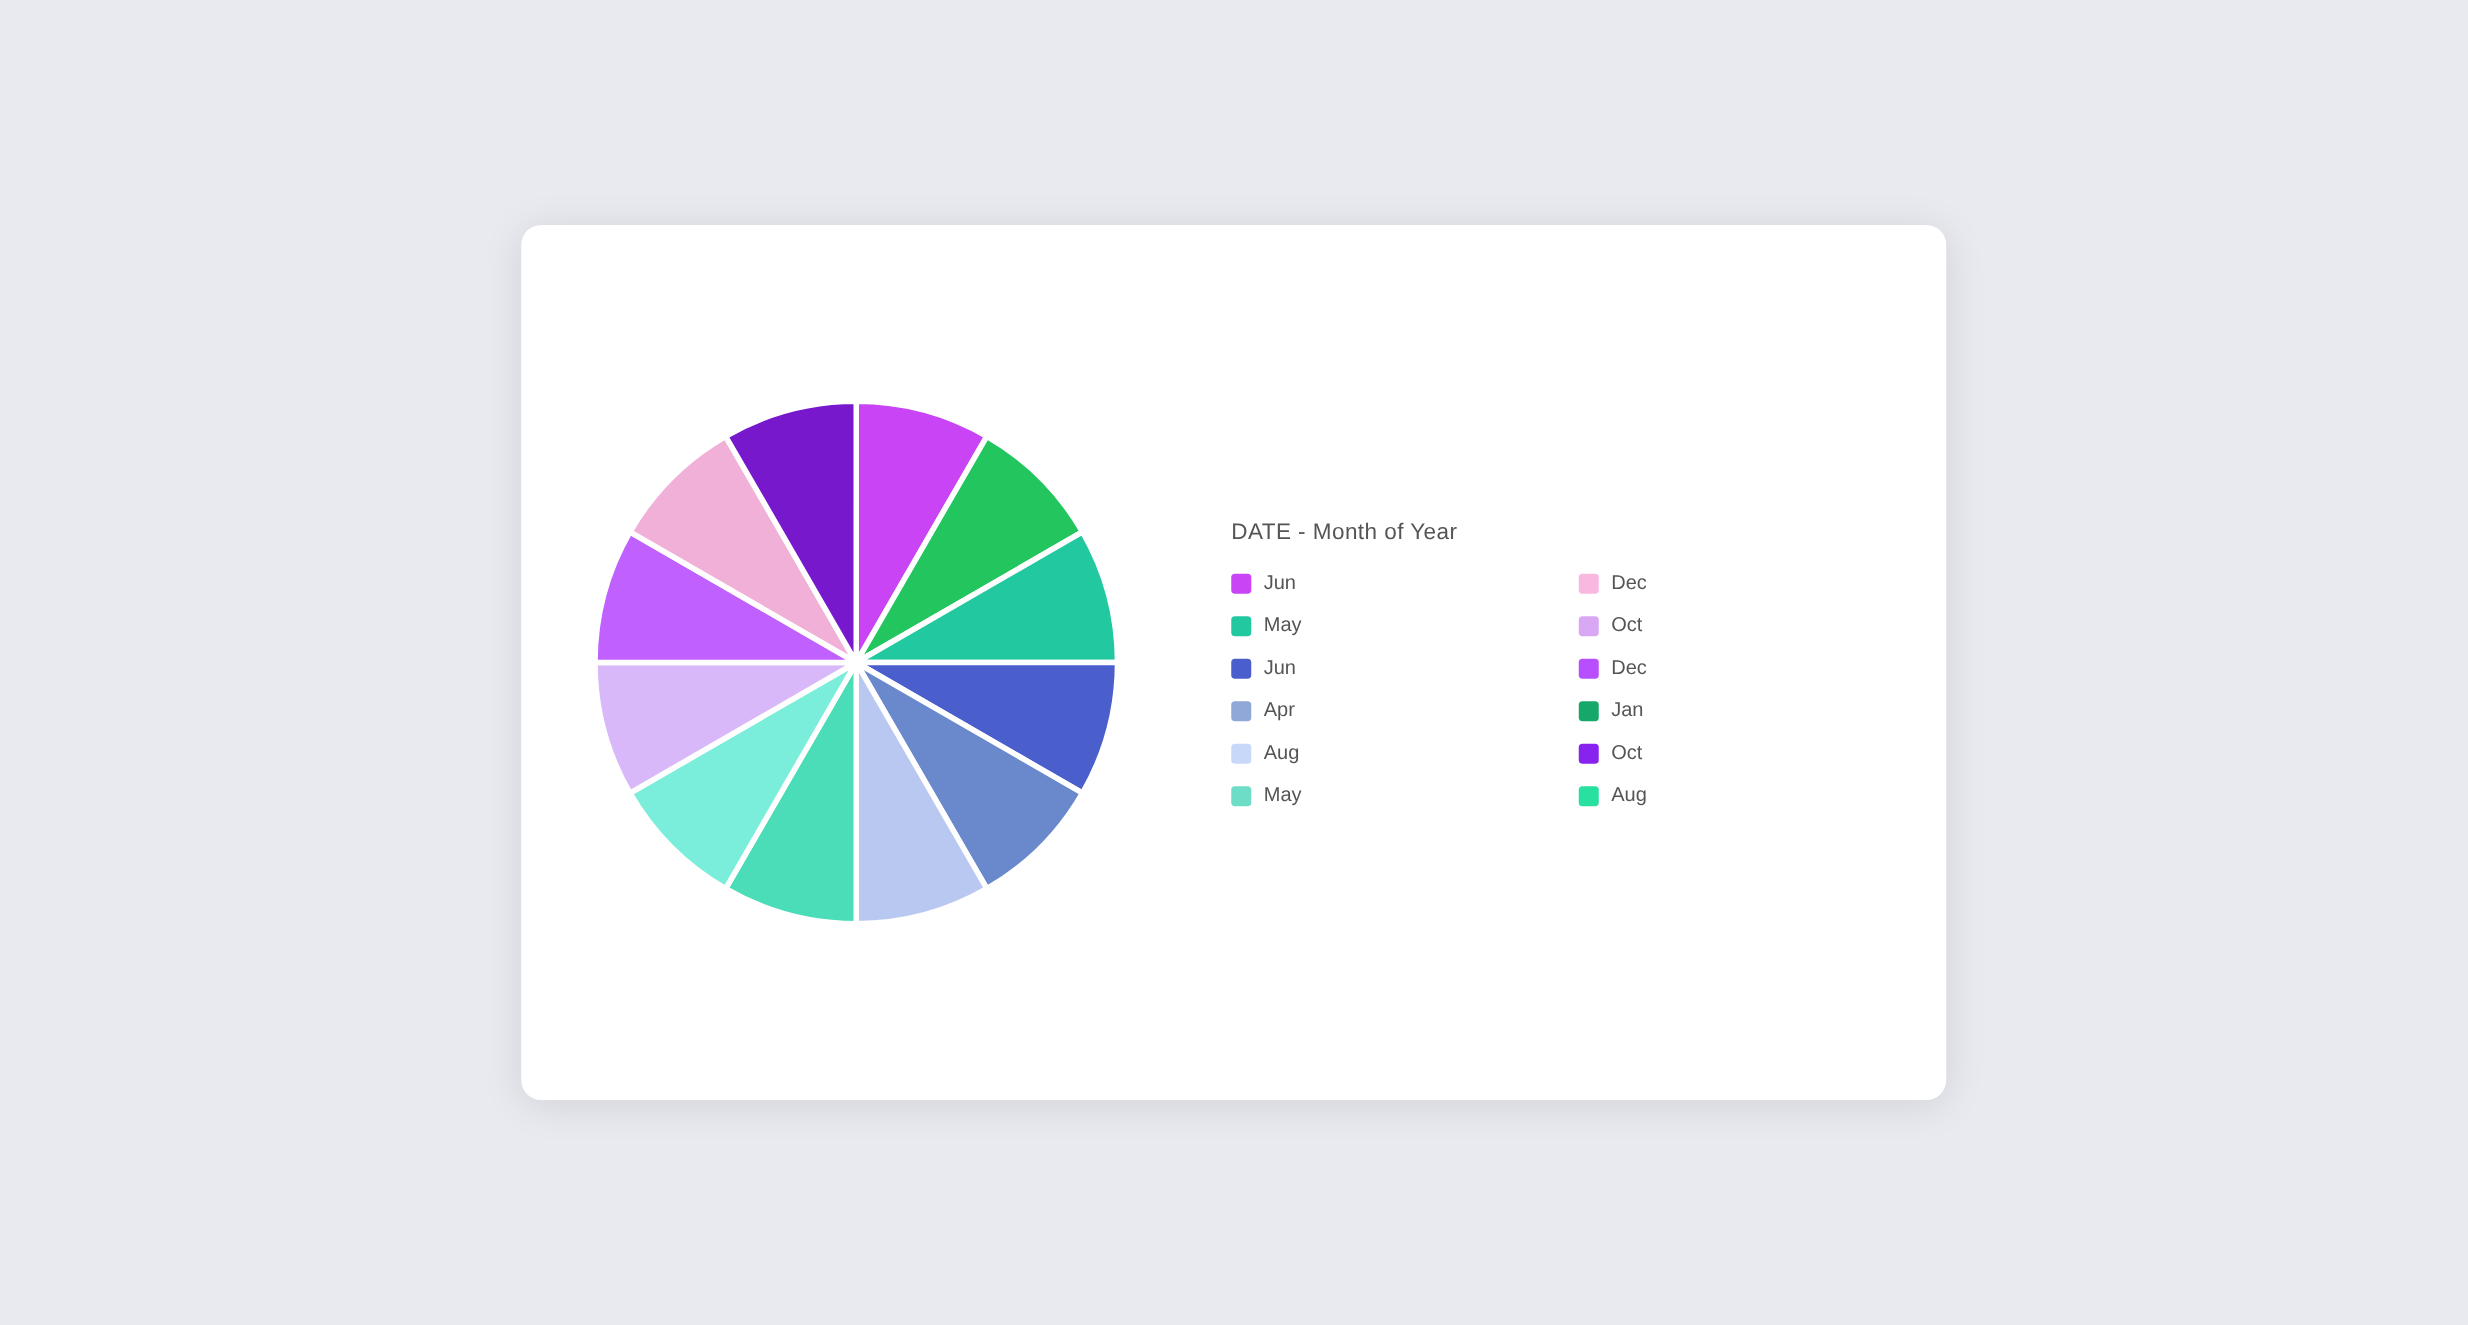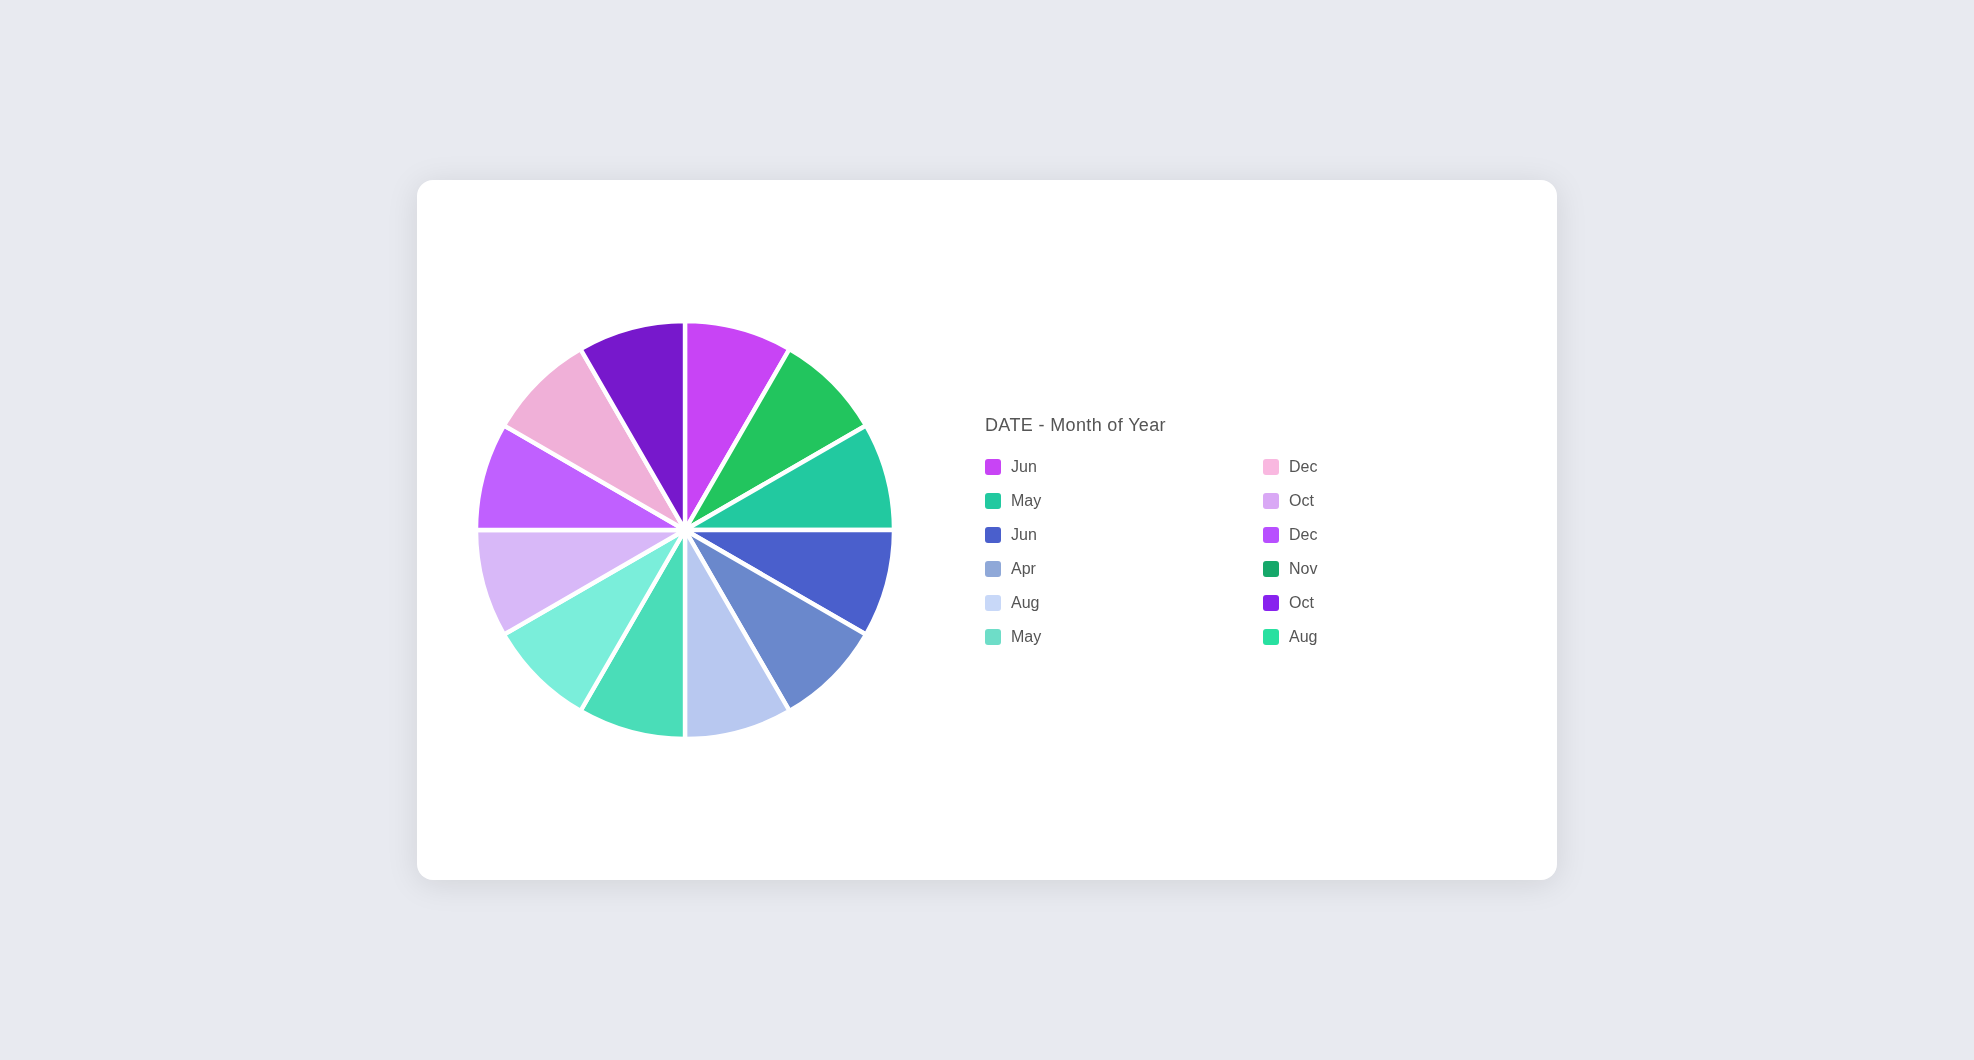--- a/index.html
+++ b/index.html
@@ -122,21 +122,21 @@
           <div class="legend-item">
             <div class="legend-swatch" style="background: rgb(184, 79, 255);"></div>
             <span class="legend-label">Dec</span>
           </div>
           <div class="legend-item">
             <div class="legend-swatch" style="background: rgb(143, 168, 216);"></div>
             <span class="legend-label">Apr</span>
           </div>
           <div class="legend-item">
             <div class="legend-swatch" style="background: rgb(22, 168, 106);"></div>
-            <span class="legend-label">Nov</span>
+            <span class="legend-label">Jan</span>
           </div>
           <div class="legend-item">
             <div class="legend-swatch" style="background: rgb(200, 216, 248);"></div>
             <span class="legend-label">Aug</span>
           </div>
           <div class="legend-item">
             <div class="legend-swatch" style="background: rgb(136, 34, 238);"></div>
             <span class="legend-label">Oct</span>
           </div>
           <div class="legend-item">

